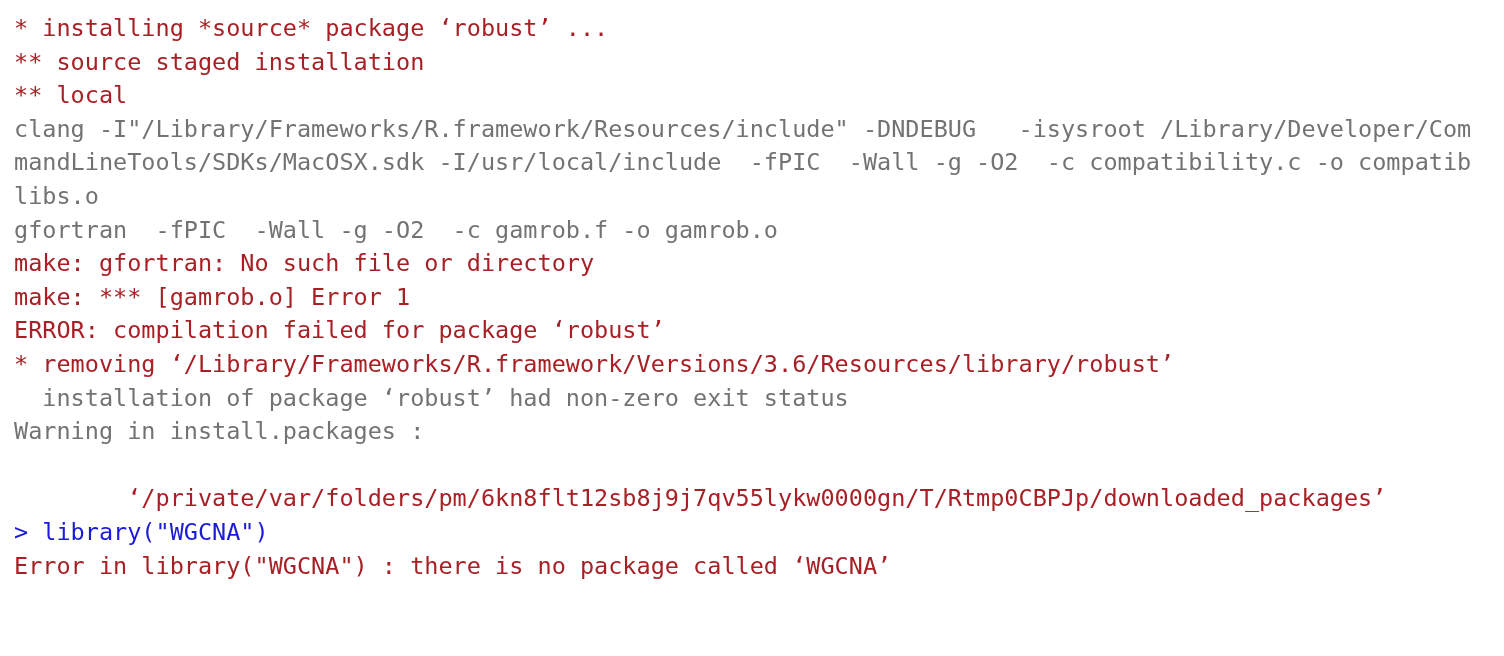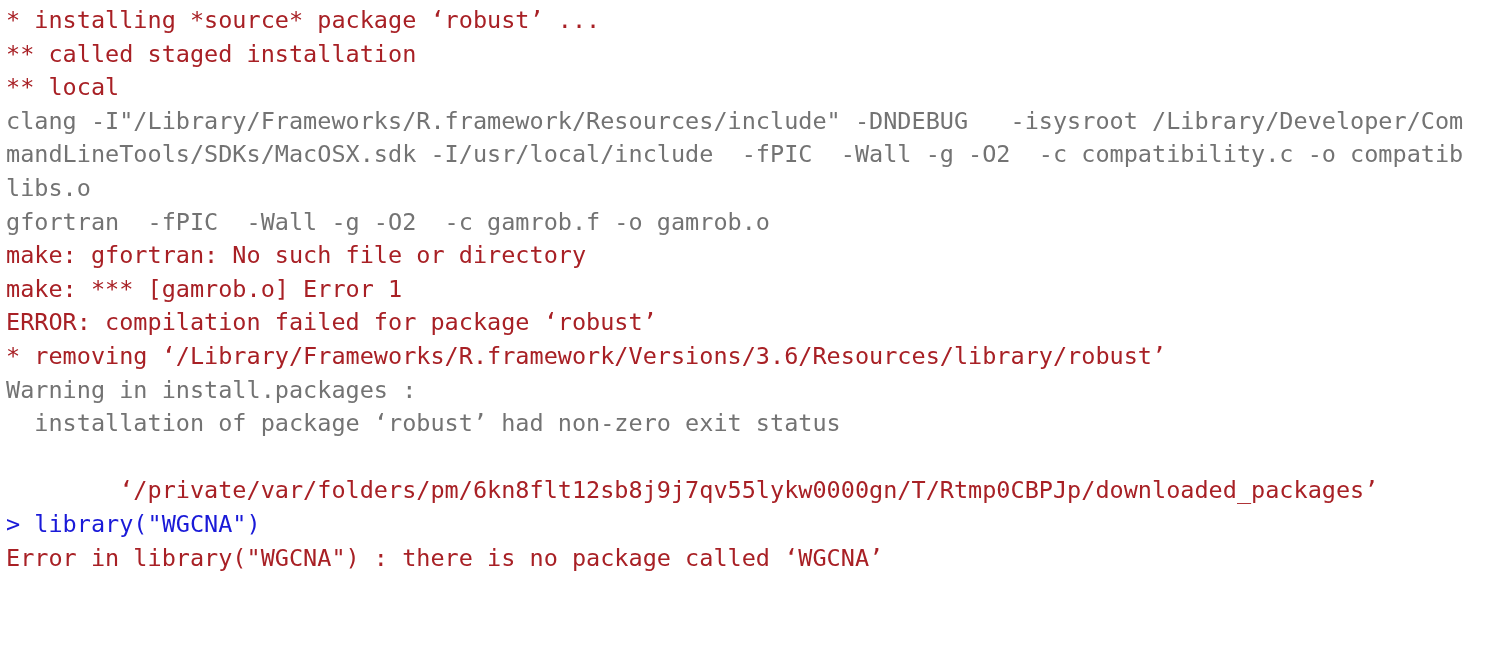--- a/index.html
+++ b/index.html
@@ -11,21 +11,21 @@
   body {
     width: 1504px;
     height: 656px;
     overflow: hidden;
     font-family: "DejaVu Sans Mono", "Liberation Mono", monospace;
   }
   #console {
     width: 1504px;
     height: 656px;
     background: #ffffff;
-    padding: 4px;
+    padding: 12px;
     box-sizing: border-box;
     overflow: hidden;
   }
   .line {
     display: block;
     height: 33.6px;
     line-height: 33.6px;
     font-size: 23.5px;
     letter-spacing: 0px;
     white-space: pre;
@@ -37,29 +37,29 @@
   .c-error   { color: #a82025; }
   .c-stdout  { color: #737373; }
   .c-prompt  { color: #1a1ad8; }
   .c-blank   { color: transparent; }
 </style>
 </head>
 <body>
 
 <div id="console">
     <div class="line c-error">* installing *source* package ‘robust’ ...</div>
-    <div class="line c-error">** called staged installation</div>
+    <div class="line c-error">** source staged installation</div>
     <div class="line c-error">** local</div>
     <div class="line c-stdout">clang -I"/Library/Frameworks/R.framework/Resources/include" -DNDEBUG   -isysroot /Library/Developer/Com</div>
     <div class="line c-stdout">mandLineTools/SDKs/MacOSX.sdk -I/usr/local/include  -fPIC  -Wall -g -O2  -c compatibility.c -o compatib</div>
     <div class="line c-stdout">libs.o</div>
     <div class="line c-stdout">gfortran  -fPIC  -Wall -g -O2  -c gamrob.f -o gamrob.o</div>
     <div class="line c-error">make: gfortran: No such file or directory</div>
     <div class="line c-error">make: *** [gamrob.o] Error 1</div>
     <div class="line c-error">ERROR: compilation failed for package ‘robust’</div>
     <div class="line c-error">* removing ‘/Library/Frameworks/R.framework/Versions/3.6/Resources/library/robust’</div>
+    <div class="line c-stdout">  installation of package ‘robust’ had non-zero exit status</div>
     <div class="line c-stdout">Warning in install.packages :</div>
-    <div class="line c-stdout">  installation of package ‘robust’ had non-zero exit status</div>
     <div class="line c-blank">&nbsp;</div>
     <div class="line c-error">        ‘/private/var/folders/pm/6kn8flt12sb8j9j7qv55lykw0000gn/T/Rtmp0CBPJp/downloaded_packages’</div>
     <div class="line c-prompt">&gt; library("WGCNA")</div>
     <div class="line c-error">Error in library("WGCNA") : there is no package called ‘WGCNA’</div>
   </div>
 
 </body></html>

